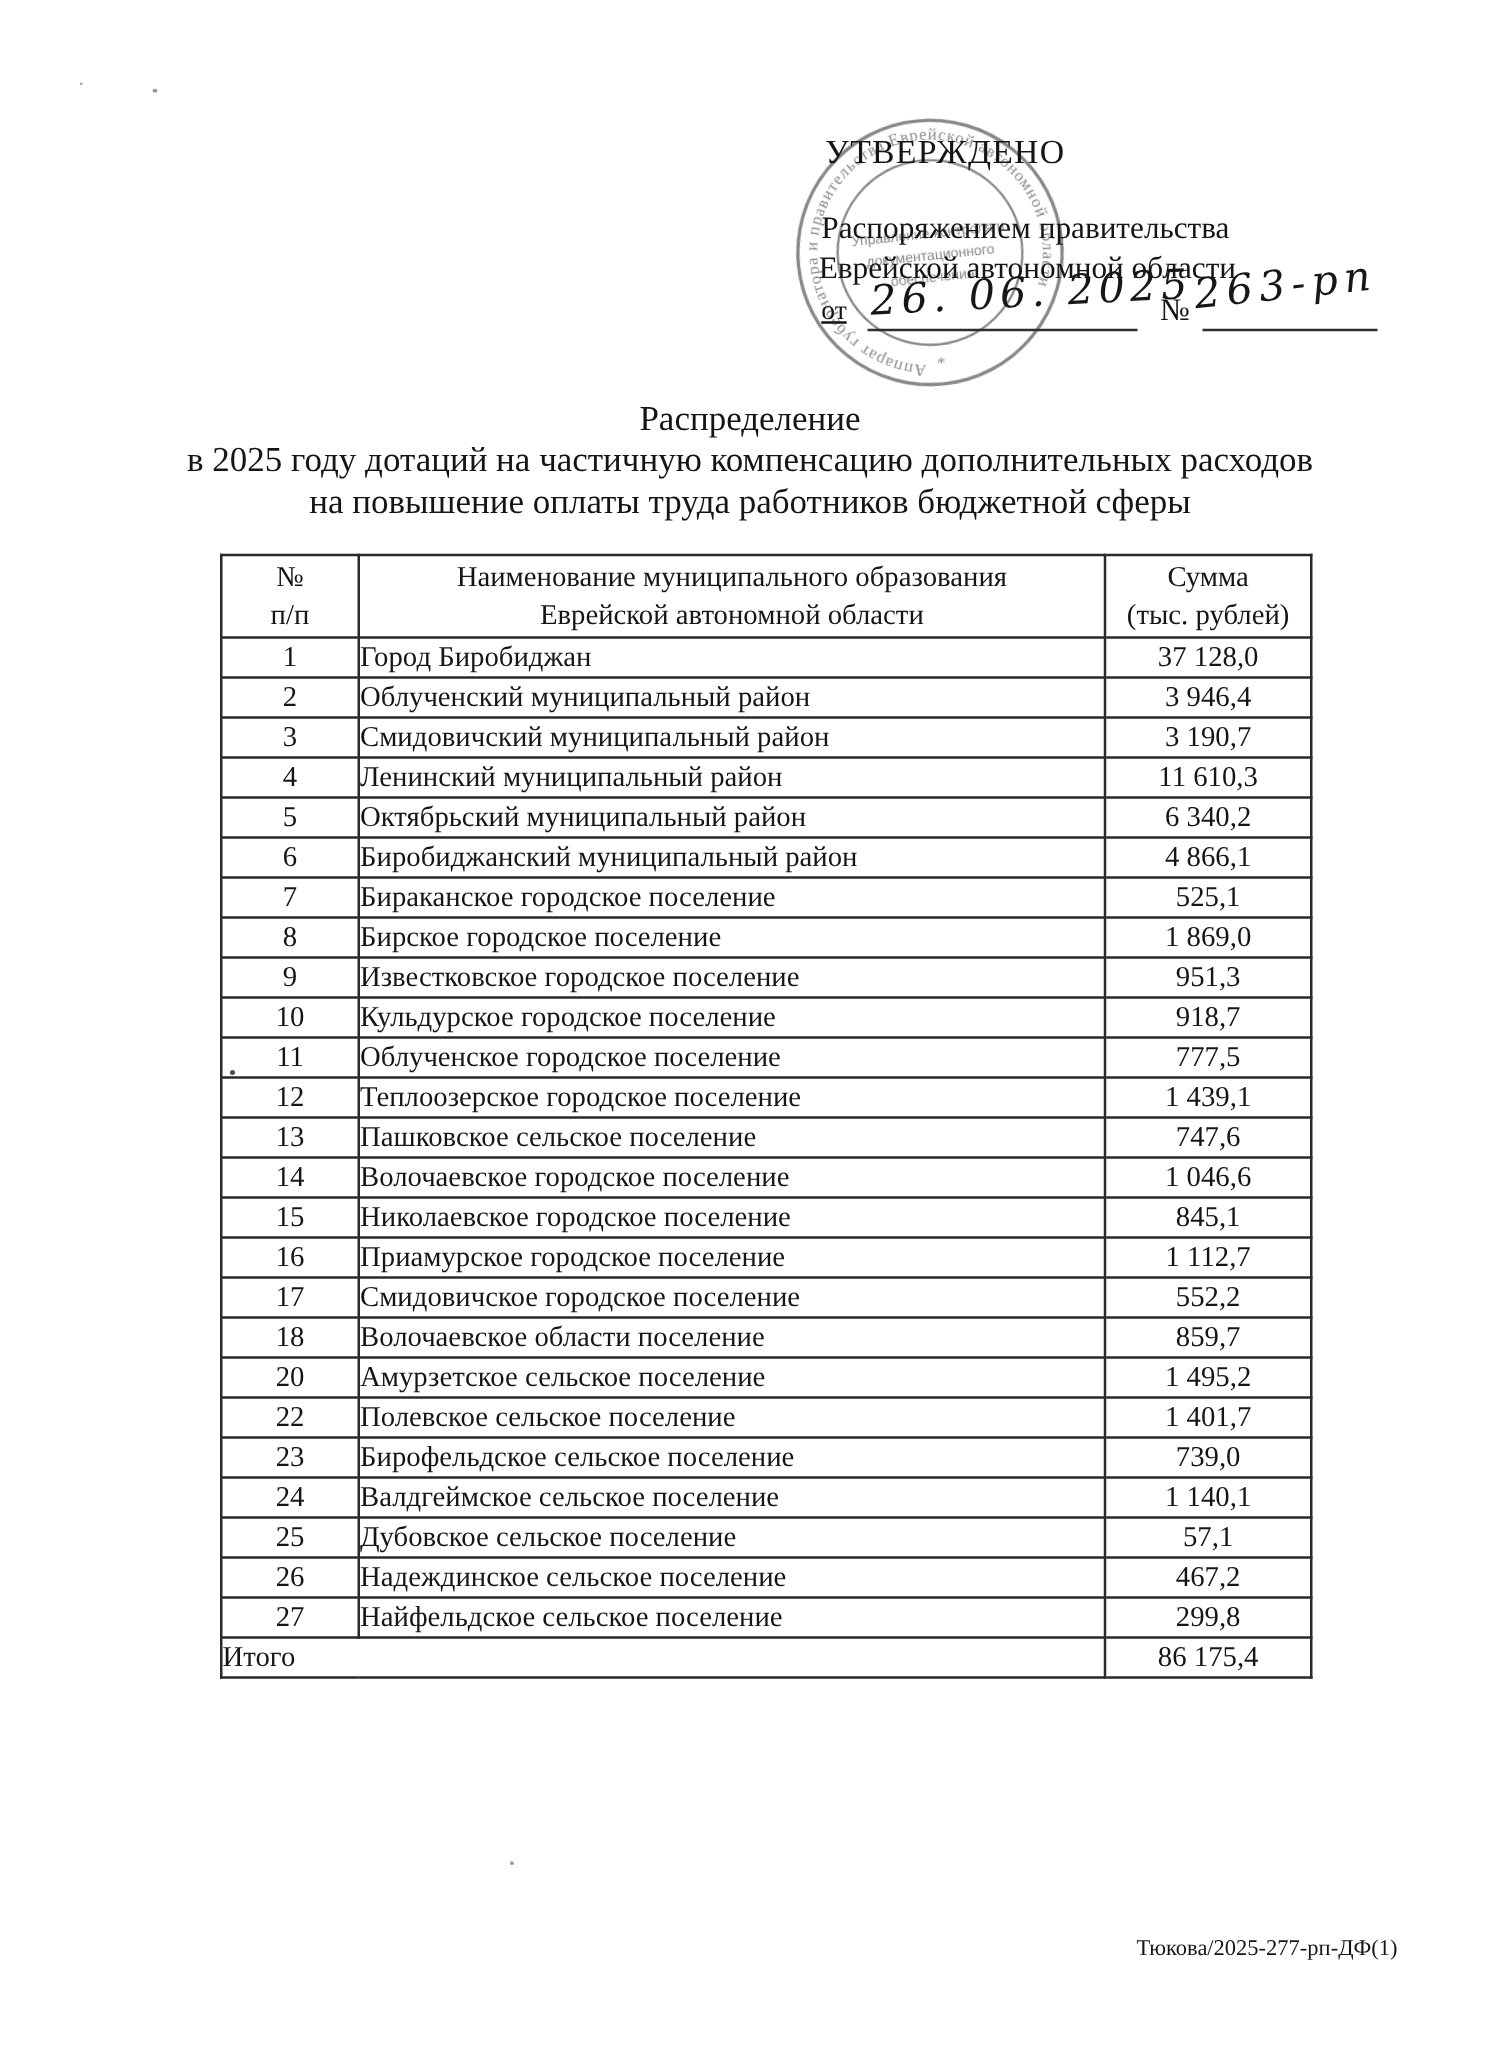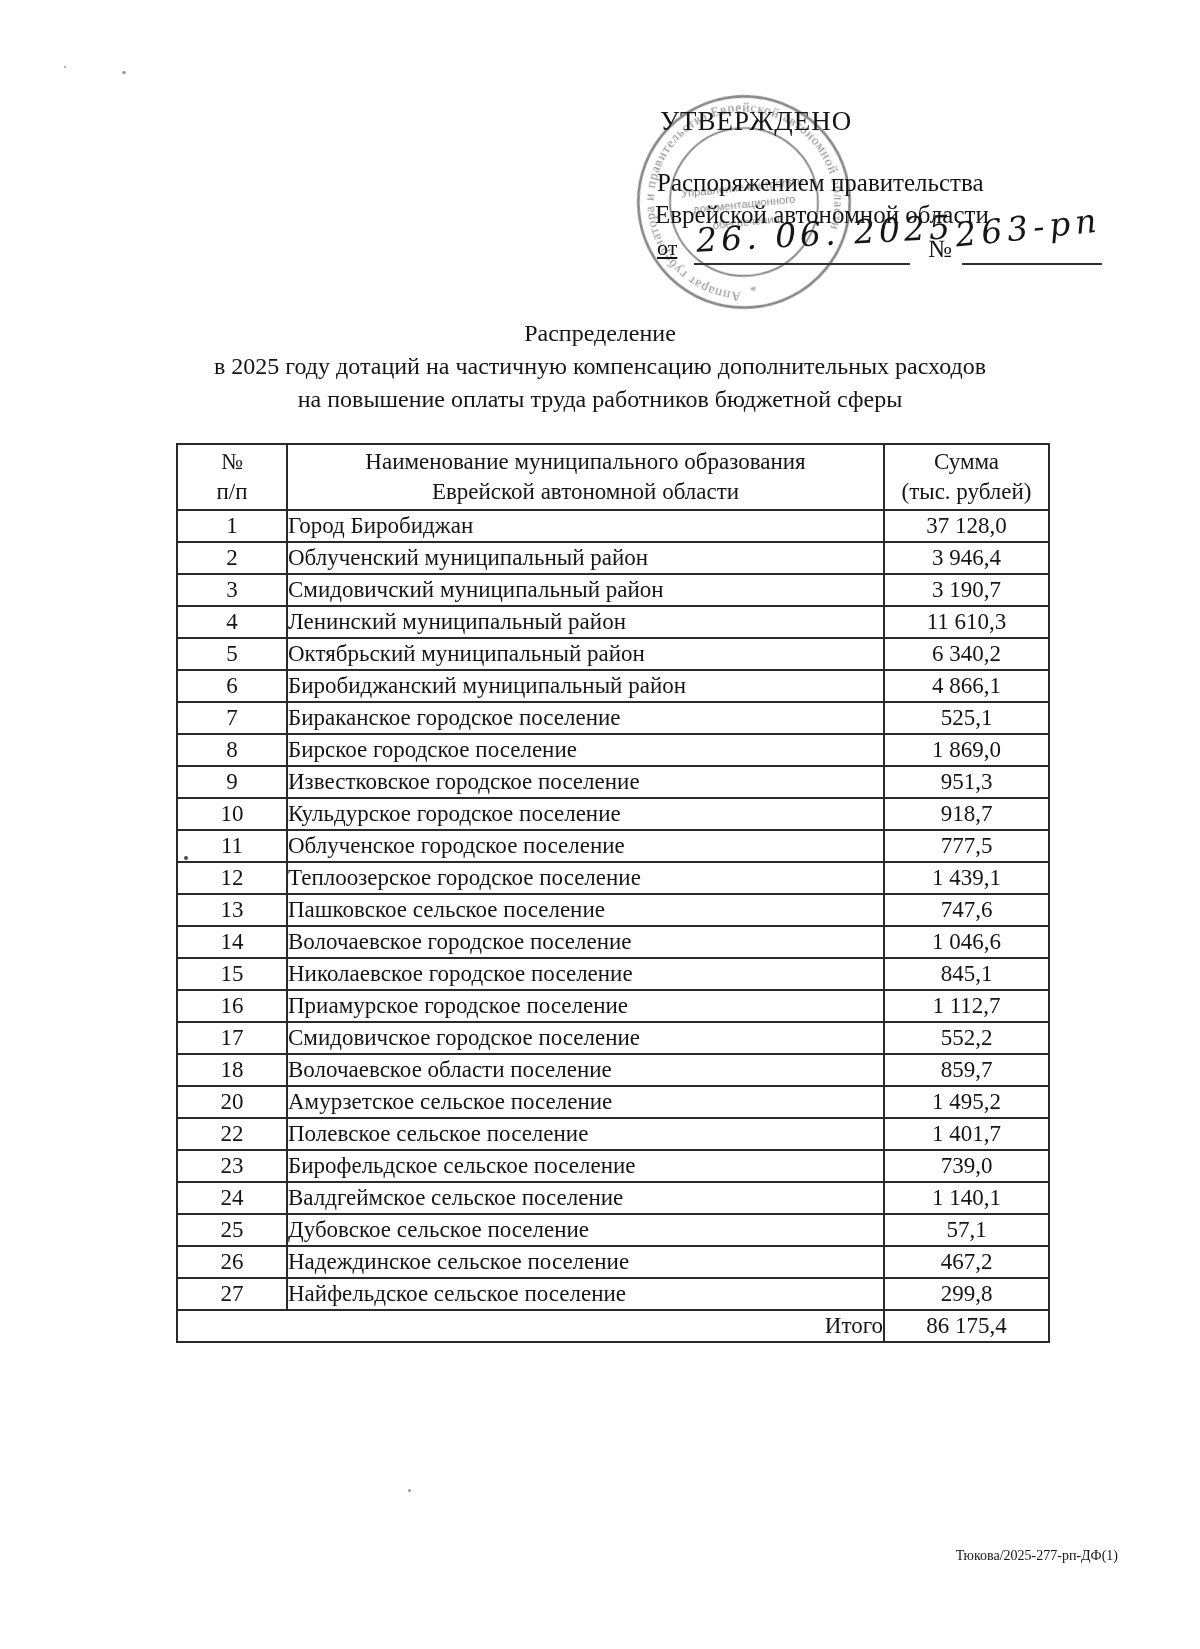--- a/index.html
+++ b/index.html
@@ -28,44 +28,44 @@
   .uline.date{left:694px;top:263px;width:216px;}
   .uline.number{left:962px;top:263px;width:140px;}
   .handwriting{
     position:absolute;
     font-family:"DejaVu Serif",serif;font-style:italic;
     font-size:33px;color:#161616;white-space:nowrap;
   }
   .hw-date{left:696px;top:214px;letter-spacing:4px;transform:rotate(-3deg);}
   .hw-number{left:955px;top:208px;letter-spacing:5px;transform:rotate(-6deg);}
   
-  .title-line{position:absolute;left:0;width:1200px;text-align:center;font-size:24px;}
+  .title-line{position:absolute;left:0;width:1200px;text-align:center;font-size:28px;}
   .title-1{top:320px;}
   .title-2{top:353px;}
   .title-3{top:386px;}
   
   table.dist{
     position:absolute;left:176px;top:443px;width:872px;
     border-collapse:collapse;table-layout:fixed;
     font-size:23px;
   }
   table.dist th,table.dist td{
     border:2px solid #2a2a2a;
     font-weight:normal;
     padding:0;
     overflow:hidden;white-space:nowrap;
   }
   table.dist thead th{height:64px;line-height:30px;text-align:center;vertical-align:middle;}
   table.dist tbody td,table.dist tfoot td{height:30px;line-height:30px;}
   td.c-num{text-align:center;}
   td.c-name{text-align:left;padding-left:9px;}
   td.c-sum{text-align:center;padding-left:22px;margin-left:12px;}
-  td.c-total{text-align:right;padding-left:7px;}
-  
-  .footer-ref{position:absolute;top:1548px;right:82px;font-size:14px;}
+  td.c-total{text-align:left;padding-left:7px;}
+  
+  .footer-ref{position:absolute;top:1548px;right:82px;font-size:18px;}
   
   .speck{position:absolute;background:#9a9a9a;border-radius:50%;}
   .sp1{left:64px;top:66px;width:2px;height:2px;}
   .sp2{left:122px;top:71px;width:4px;height:3px;}
   .sp3{left:408px;top:1489px;width:3px;height:3px;}
   .sp4{left:184px;top:856px;width:4px;height:4px;background:#4a4a4a;}
 </style>
 </head>
 <body>
 

